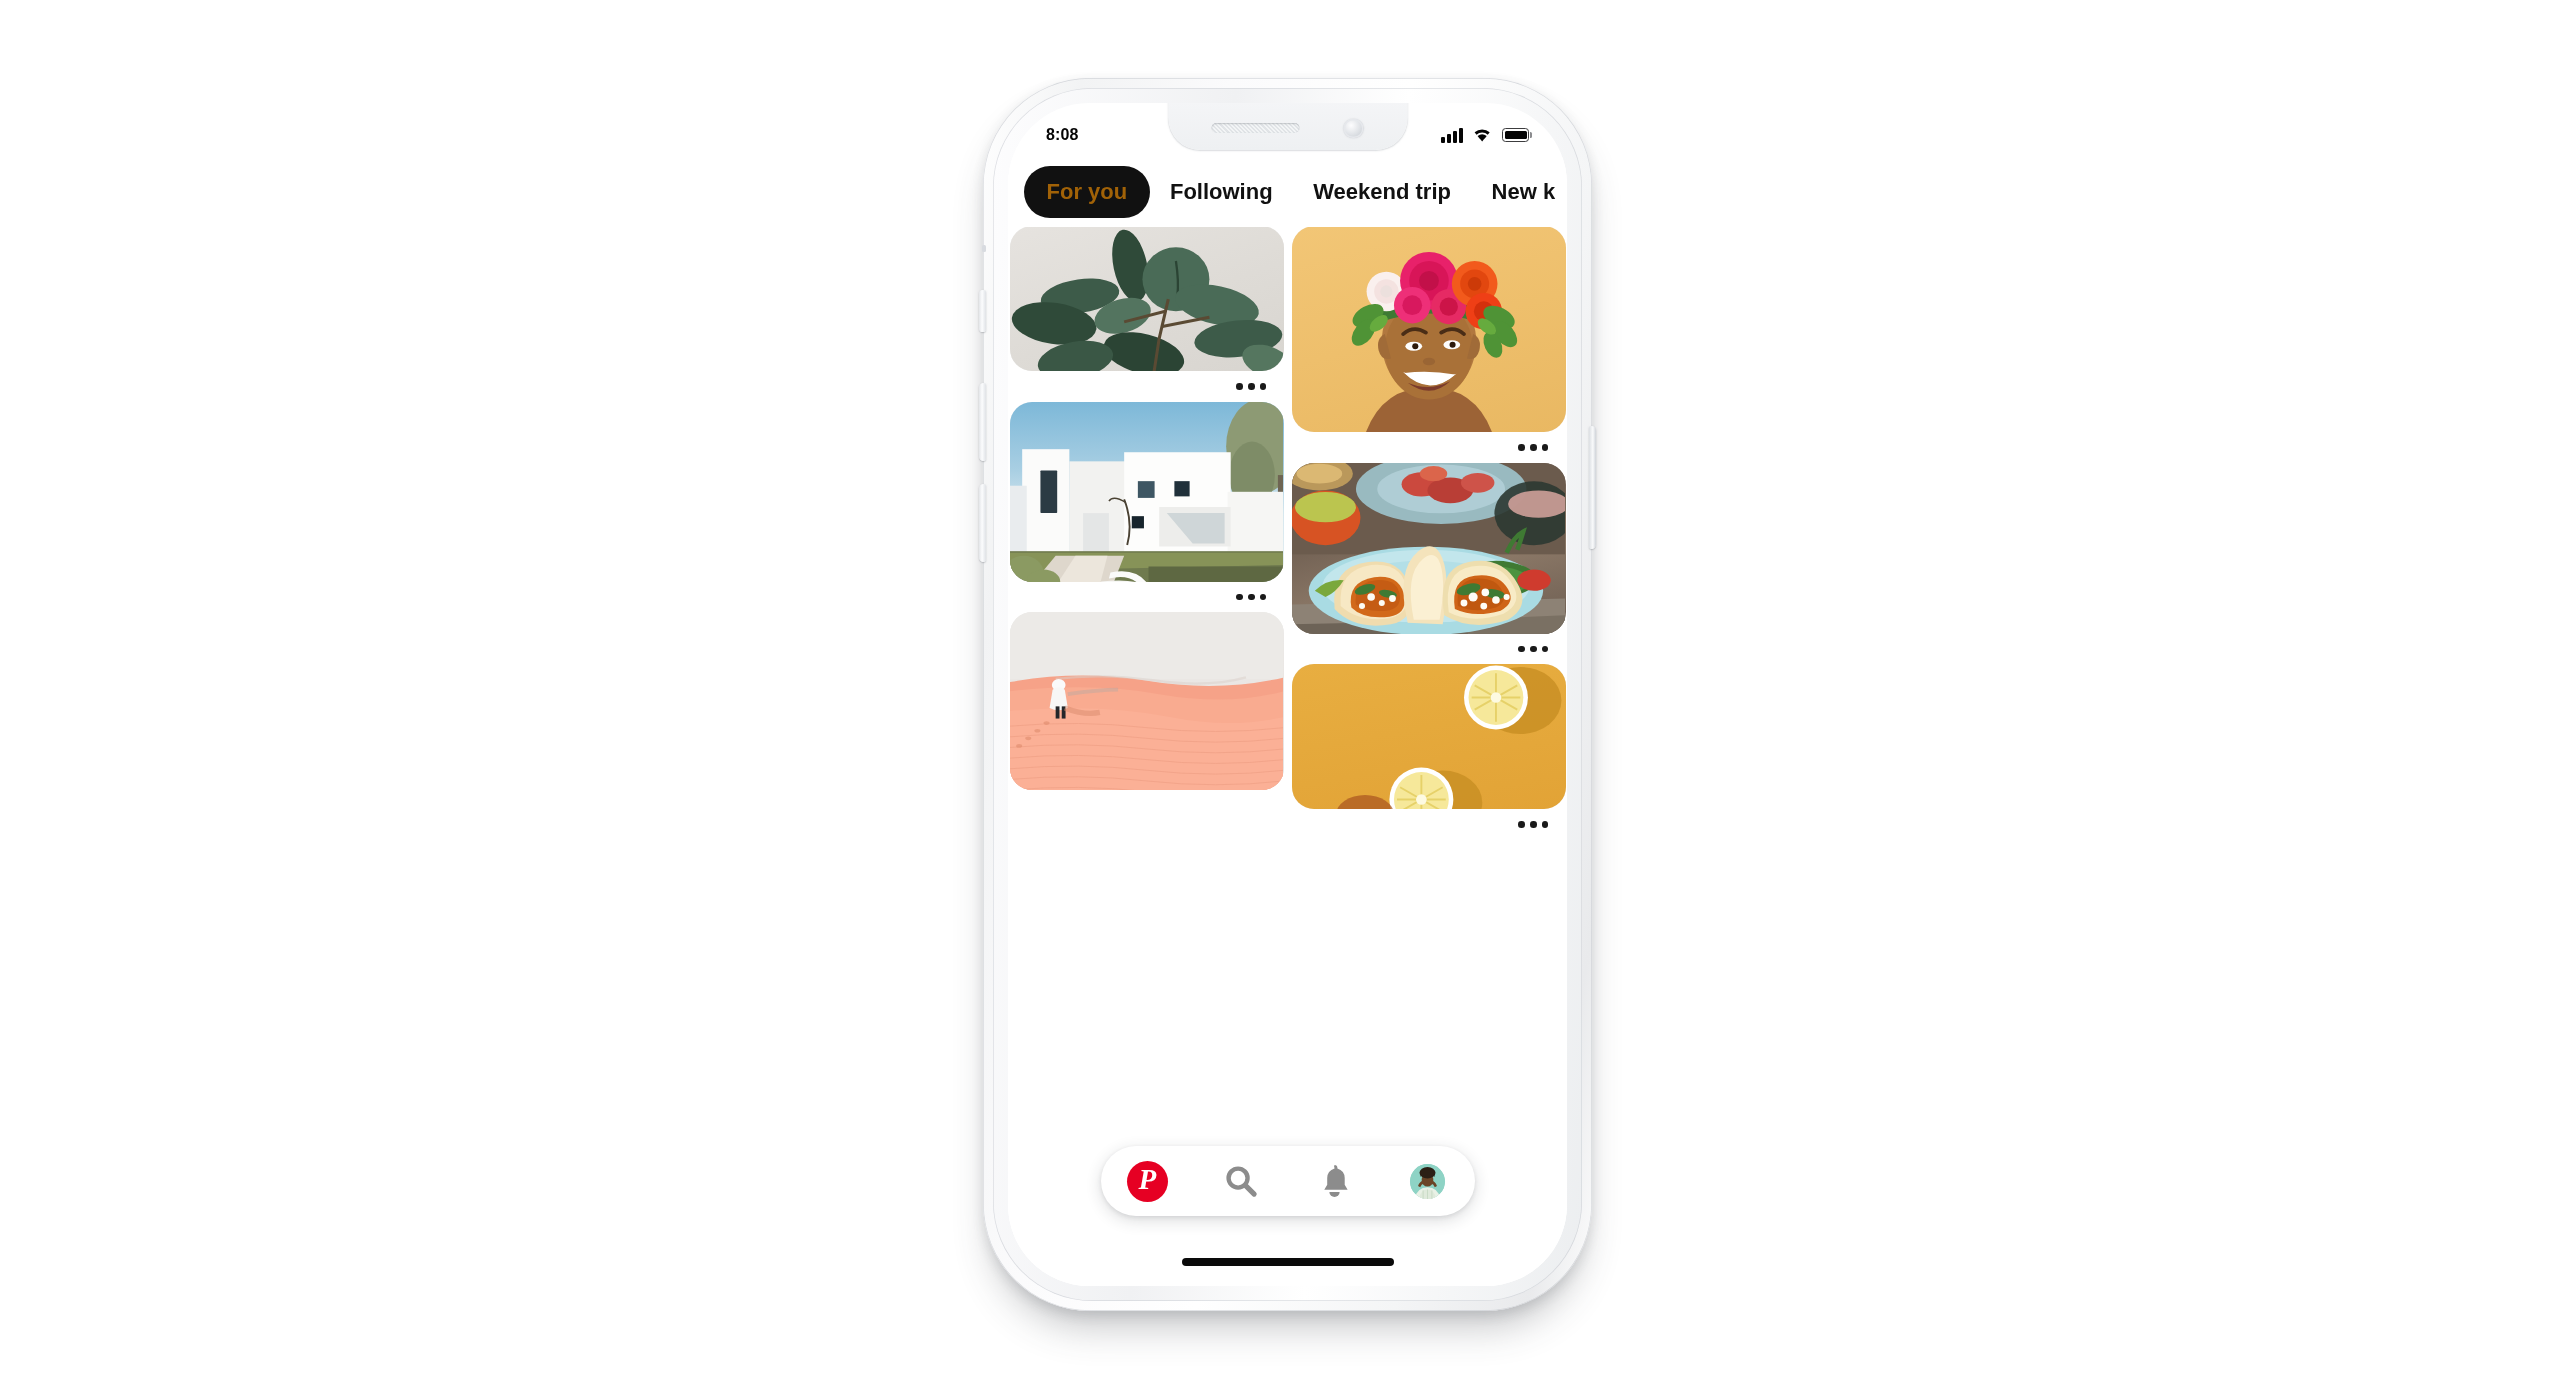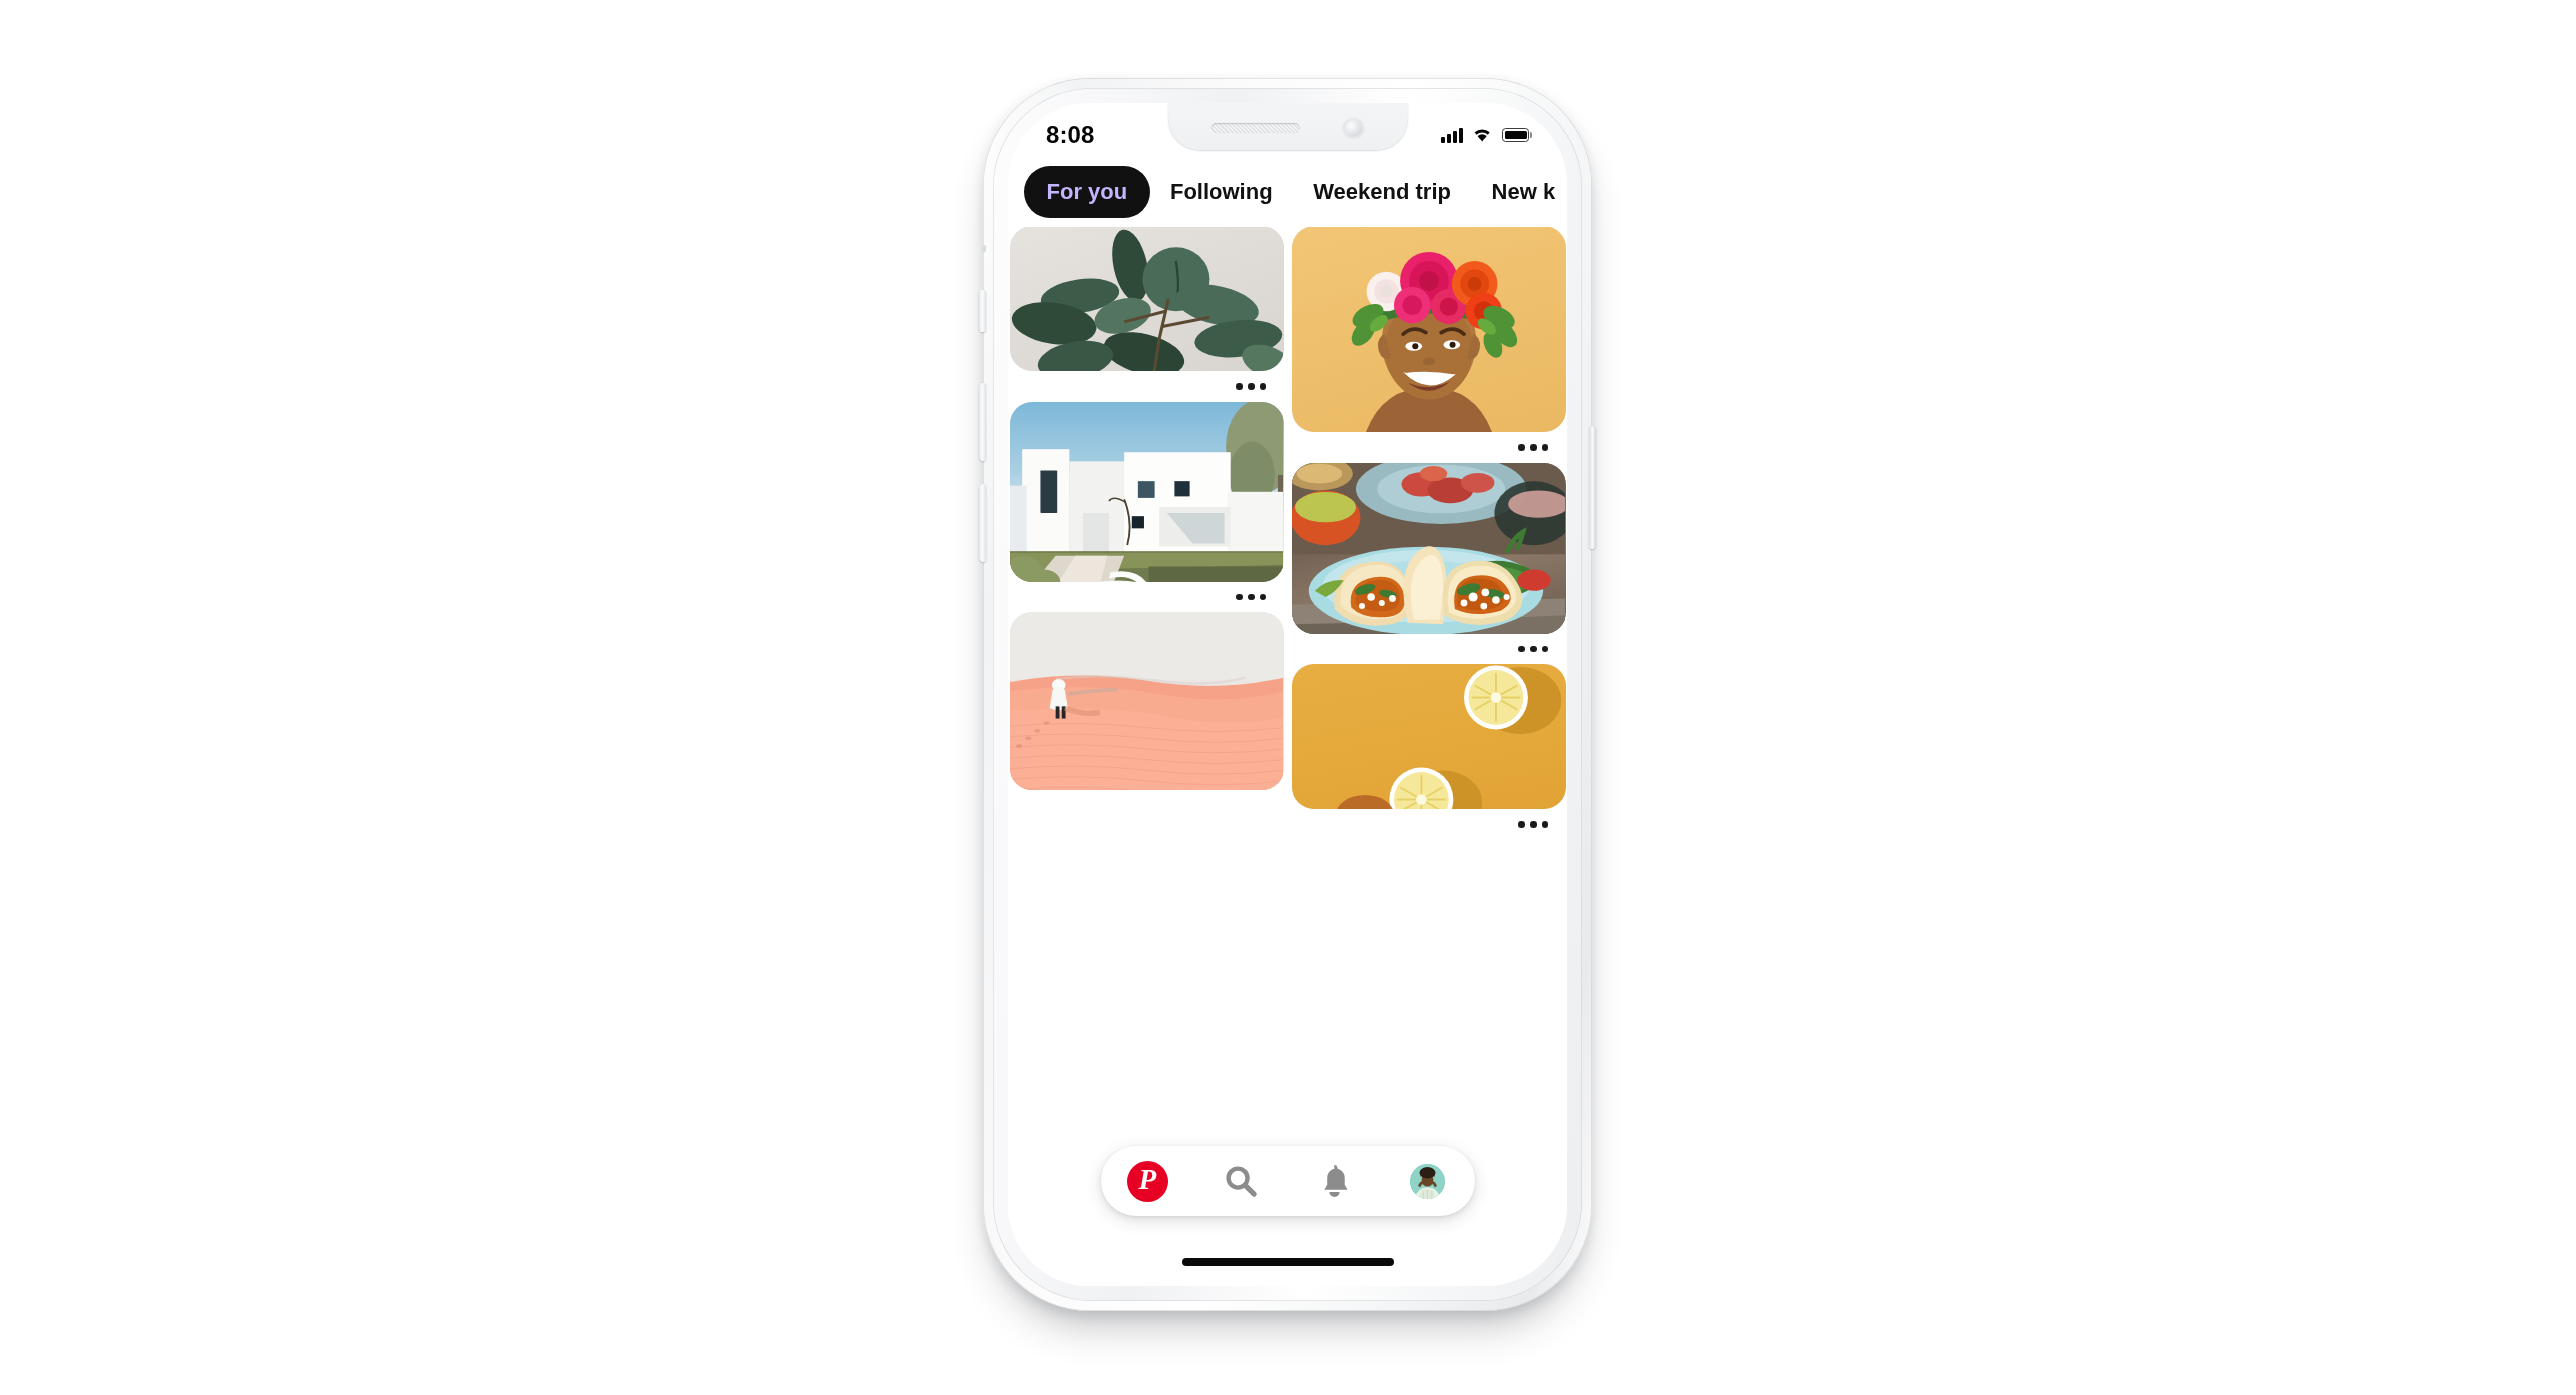--- a/index.html
+++ b/index.html
@@ -76,21 +76,21 @@
     box-shadow:inset 0 0 0 1.5px #e6e8ec, 0 0 1.5px rgba(140,145,152,.5);
   }
 
   
   #status-bar{
     position:absolute; left:0; top:0; width:100%; height:54px;
     z-index:30;
     display:flex; align-items:center; justify-content:space-between;
     padding:10.2px 35px 0 38px;
   }
-  #status-time{ font-size:24px; font-weight:700; color:#050505; letter-spacing:0.1px; }
+  #status-time{ font-size:16px; font-weight:700; color:#050505; letter-spacing:0.1px; }
   #status-icons{ display:flex; align-items:center; gap:9.4px; }
   .bars{ display:flex; align-items:flex-end; gap:2.5px; height:15.2px; }
   .bars i{ display:block; width:3.6px; background:#050505; border-radius:1.1px; }
   .bars i:nth-child(1){height:5.8px;} .bars i:nth-child(2){height:8.7px;}
   .bars i:nth-child(3){height:11.6px;} .bars i:nth-child(4){height:15.2px;}
   #batt{
     width:27px; height:13.8px; border-radius:3.6px;
     border:1.5px solid #3c3c3e; padding:1.5px; position:relative;
   }
   #batt::after{ content:""; display:block; width:100%; height:100%; background:#050505; border-radius:1.5px;}
@@ -101,21 +101,21 @@
     position:absolute; left:0; top:54px; width:100%; height:70px;
     z-index:25; background:#fff;
     display:flex; align-items:center; gap:0;
     padding-left:16px; overflow:hidden;
   }
   .tab{
     font-size:22px; font-weight:700; color:#111111;
     white-space:nowrap; padding:0 20.3px; line-height:1;
   }
   .tab.active{
-    background:#111111; color:#c4b5fd;
+    background:#111111; color:#a16207;
     border-radius:35px; padding:15.2px 22.5px;
   }
 
   
   #feed{
     position:absolute; left:0; top:123px; right:0; bottom:0;
     display:flex; gap:8px; padding:0 1.5px;
     background:#fff;
   }
   .col{ flex:1; display:flex; flex-direction:column; }

